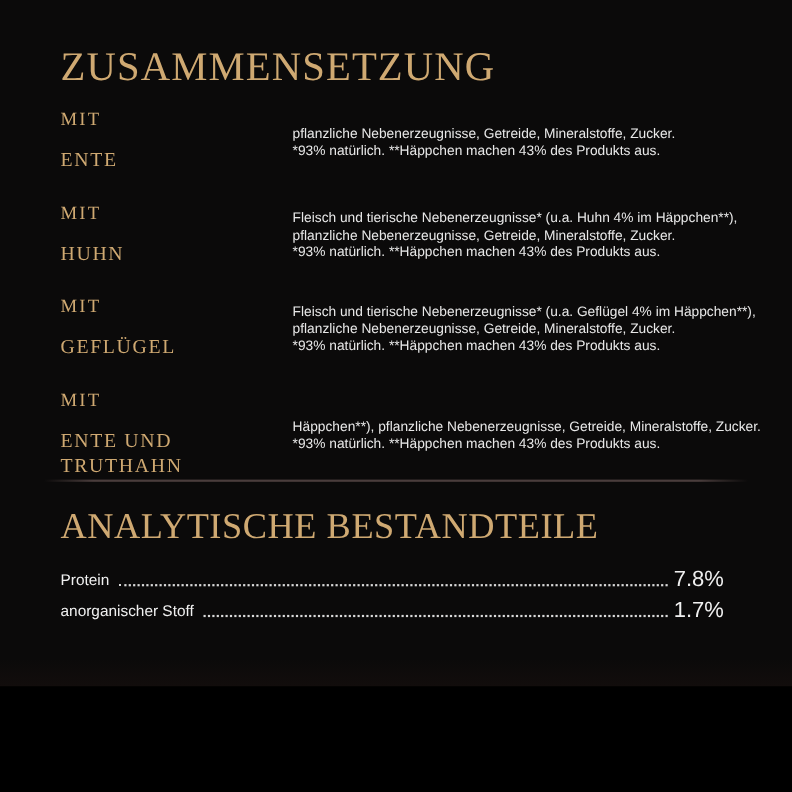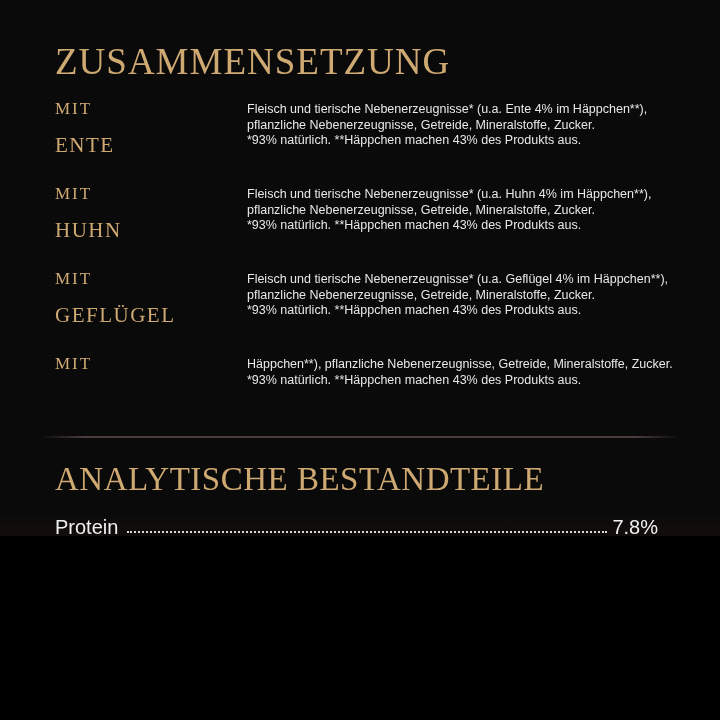--- a/index.html
+++ b/index.html
@@ -1,63 +1,62 @@
 <!DOCTYPE html>
 <html><head>
 <meta charset="utf-8">
 <style>
   html,body{margin:0;padding:0;background:#000;}
   .canvas{
-    position:relative;width:720px;height:536px;overflow:hidden;
+    position:relative;width:720px;height:624px;overflow:hidden;
     background:linear-gradient(180deg,#0b0a0a 0%,#0b0a0a 96%,#120d0c 100%);
     font-family:"Liberation Sans",sans-serif;
   }
   
   .gold-h{
     position:absolute;left:55px;margin:0;
     font-family:"Liberation Serif",serif;font-weight:400;
     color:#cfa972;
   }
   #comp-title{top:40px;font-size:37px;letter-spacing:1px;}
   #analysis-title{top:461px;font-size:33px;letter-spacing:.5px;}
   
   .comp-list{position:absolute;left:55px;top:101px;right:33px;}
-  .comp-item{display:flex;align-items:flex-start;margin-bottom:29px;min-height:47px;}
+  .comp-item{display:flex;align-items:center;margin-bottom:29px;min-height:47px;gap:19px;}
   .comp-name{width:192px;flex-shrink:0;color:#cfa972;font-family:"Liberation Serif",serif;}
   .comp-prefix{font-size:17px;line-height:16px;letter-spacing:2px;}
-  .comp-variant{font-size:21px;line-height:23px;letter-spacing:1.5px;width:172px;margin-top:17px;}
+  .comp-variant{font-size:18px;line-height:23px;letter-spacing:1.5px;width:172px;margin-top:17px;}
   .comp-desc{font-size:12.5px;line-height:15.5px;color:#e8e8e8;padding-top:1px;}
   .comp-desc div{white-space:nowrap;}
   
   .divider{
     position:absolute;top:436px;left:40px;right:40px;height:2px;
     background:linear-gradient(90deg,rgba(74,61,60,0) 0%,#4a3d3c 7%,#4a3d3c 93%,rgba(74,61,60,0) 100%);
   }
   
   .analysis{position:absolute;left:55px;top:511px;right:62px;}
   .a-row{display:flex;align-items:flex-end;height:28px;color:#f0f0f0;}
-  .a-label{font-size:20px;line-height:24px;white-space:nowrap;}
+  .a-label{font-size:14px;line-height:24px;white-space:nowrap;}
   .a-value{font-size:20px;line-height:24px;white-space:nowrap;text-align:right;}
   .a-dots{flex:1;border-bottom:2px dotted #d9d9d9;margin:0 5px 6px 9px;min-width:30px;}
 </style>
 </head>
 <body>
 
 <div class="canvas">
 
   <h1 class="gold-h" id="comp-title">ZUSAMMENSETZUNG</h1>
 
   <div class="comp-list" id="comp-list">
   <div class="comp-item">
     <div class="comp-name">
       <div class="comp-prefix">MIT</div>
       <div class="comp-variant">ENTE</div>
     </div>
     <div class="comp-desc">
-      <div>Fleisch und tierische Nebenerzeugnisse* (u.a. Ente 4% im Häppchen**),</div>
       <div>pflanzliche Nebenerzeugnisse, Getreide, Mineralstoffe, Zucker.</div>
       <div>*93% natürlich. **Häppchen machen 43% des Produkts aus.</div>
     </div>
   </div>
 
   <div class="comp-item">
     <div class="comp-name">
       <div class="comp-prefix">MIT</div>
       <div class="comp-variant">HUHN</div>
     </div>
@@ -76,20 +75,21 @@
     <div class="comp-desc">
       <div>Fleisch und tierische Nebenerzeugnisse* (u.a. Geflügel 4% im Häppchen**),</div>
       <div>pflanzliche Nebenerzeugnisse, Getreide, Mineralstoffe, Zucker.</div>
       <div>*93% natürlich. **Häppchen machen 43% des Produkts aus.</div>
     </div>
   </div>
 
   <div class="comp-item">
     <div class="comp-name">
       <div class="comp-prefix">MIT</div>
+      <div class="comp-variant">ENTE UND TRUTHAHN</div>
     </div>
     <div class="comp-desc">
       <div>Häppchen**), pflanzliche Nebenerzeugnisse, Getreide, Mineralstoffe, Zucker.</div>
       <div>*93% natürlich. **Häppchen machen 43% des Produkts aus.</div>
     </div>
   </div>
 </div>
 
   <div class="divider"></div>
 

